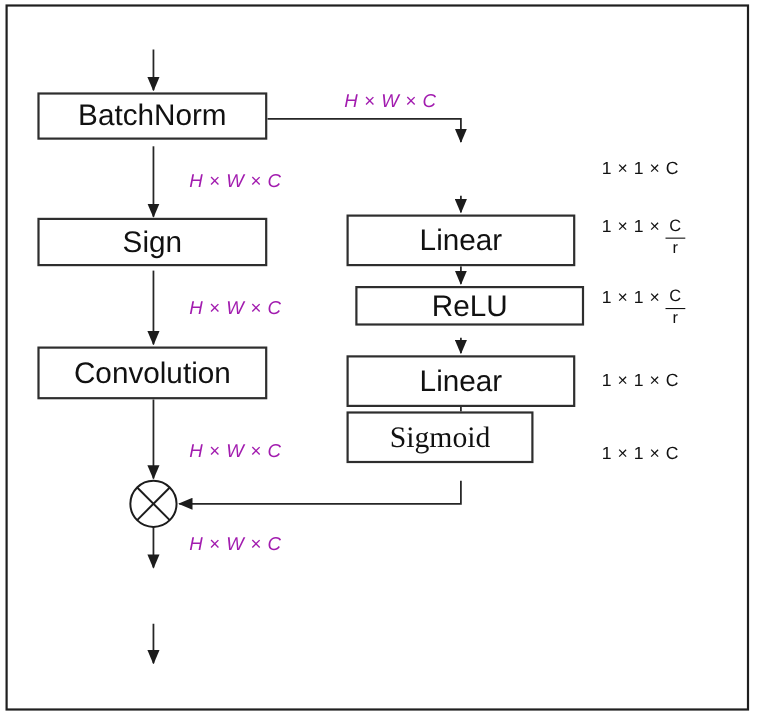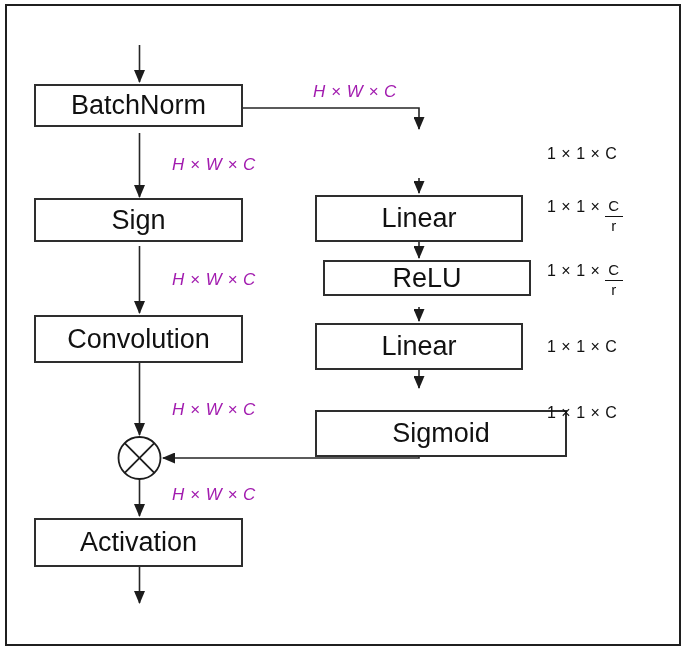--- a/index.html
+++ b/index.html
@@ -111,26 +111,25 @@
     <g>
       <circle cx="139.5" cy="458" r="21" fill="#ffffff" stroke="#1c1c1c" stroke-width="1.8"></circle>
       <line x1="124.7" y1="443.2" x2="154.3" y2="472.8" stroke="#1c1c1c" stroke-width="1.8"></line>
       <line x1="154.3" y1="443.2" x2="124.7" y2="472.8" stroke="#1c1c1c" stroke-width="1.8"></line>
     </g>
   </svg>
 
   <div class="node" style="left:34px; top:84px; width:209px; height:43px;">BatchNorm</div>
   <div class="node" style="left:34px; top:198px; width:209px; height:44px;">Sign</div>
   <div class="node" style="left:34px; top:315px; width:209px; height:48px;">Convolution</div>
-  <div class="node" style="left:34px; top:518px; width:209px; height:49px;">Activation</div>
 
   <div class="node" style="left:315px; top:195px; width:208px; height:47px;">Linear</div>
   <div class="node" style="left:303px; top:260px; width:208px; height:36px;margin-left:20px;">ReLU</div>
   <div class="node" style="left:315px; top:323px; width:208px; height:47px;">Linear</div>
-  <div class="node" style="left:315px; top:410px; width:252px; height:47px;">Sigmoid</div>
+  <div class="node" style="left:315px; top:374px; width:170px; height:47px;font-family:Liberation Serif, serif;">Sigmoid</div>
 
   <div class="edge-label" style="left:313px; top:82px;">H × W × C</div>
   <div class="edge-label" style="left:172px; top:155px;">H × W × C</div>
   <div class="edge-label" style="left:172px; top:270px;">H × W × C</div>
   <div class="edge-label" style="left:172px; top:400px;">H × W × C</div>
   <div class="edge-label" style="left:172px; top:485px;">H × W × C</div>
 
   <div class="dim-label" style="top:145px;">
     <span>1 × 1 × C</span>
   </div>

